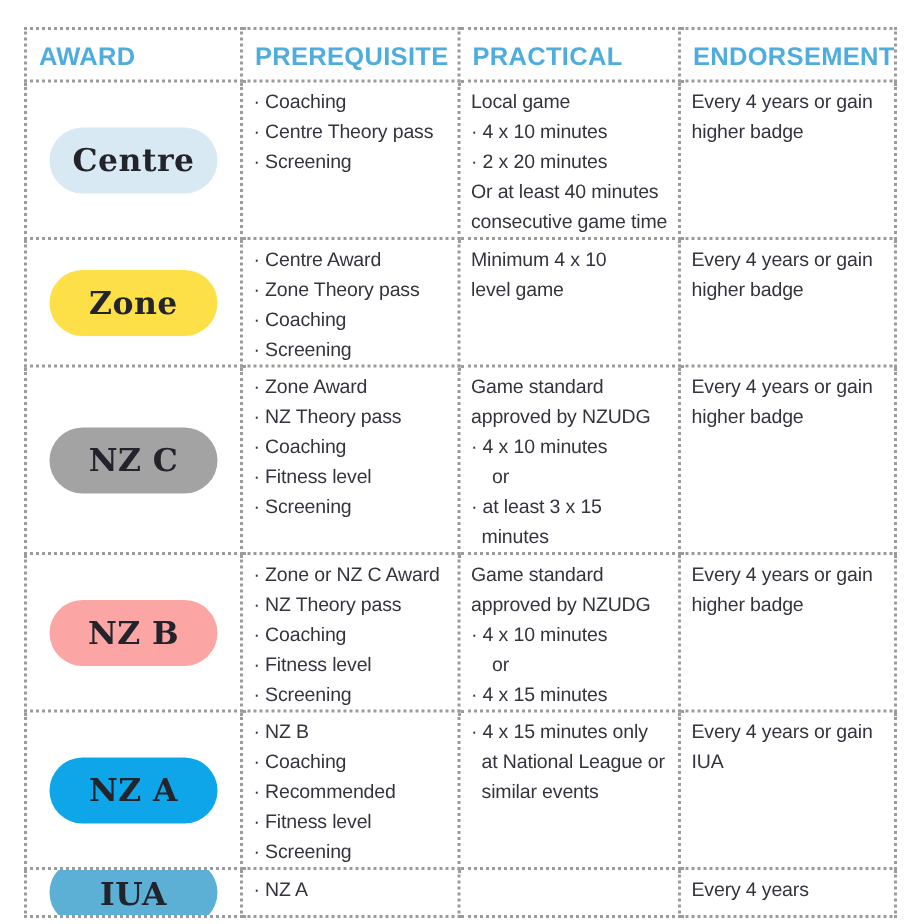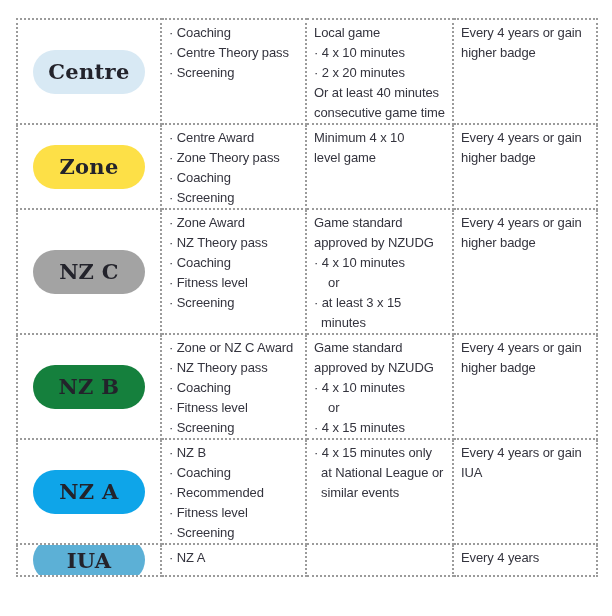--- a/index.html
+++ b/index.html
@@ -68,20 +68,26 @@
 
 <div class="table-wrap">
   <table>
     <colgroup>
       <col style="width:144px">
         <col style="width:145px">
         <col style="width:147px">
         <col style="width:144px">
     </colgroup>
     <tbody>
+        <tr class="r-header">
+      <th>AWARD</th>
+      <th>PREREQUISITE</th>
+      <th>PRACTICAL</th>
+      <th>ENDORSEMENT</th>
+    </tr>
 
     <tr class="r-0">
       <td class="award-cell">
         <div class="pill" style="background: rgb(216, 233, 244);">Centre</div>
       </td>
       <td>
             <div class="line">· Coaching</div>
             <div class="line">· Centre Theory pass</div>
             <div class="line">· Screening</div>
           </td>
@@ -138,21 +144,21 @@
             <div class="line">  minutes</div>
           </td>
       <td>
             <div class="line">Every 4 years or gain</div>
             <div class="line">higher badge</div>
           </td>
     </tr>
 
     <tr class="r-3">
       <td class="award-cell">
-        <div class="pill" style="background: #15803d;">NZ B</div>
+        <div class="pill" style="background: #fca5a5;">NZ B</div>
       </td>
       <td>
             <div class="line">· Zone or NZ C Award</div>
             <div class="line">· NZ Theory pass</div>
             <div class="line">· Coaching</div>
             <div class="line">· Fitness level</div>
             <div class="line">· Screening</div>
           </td>
       <td>
             <div class="line">Game standard</div>

